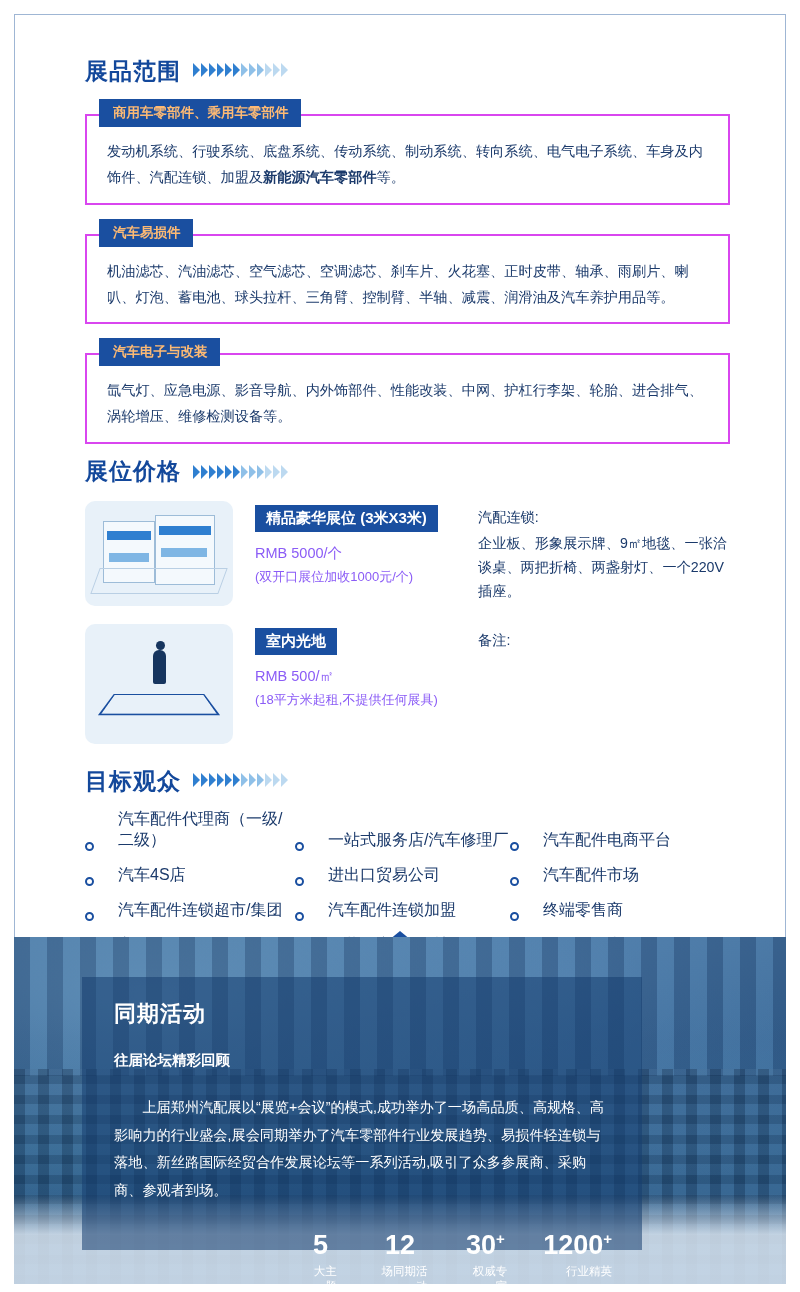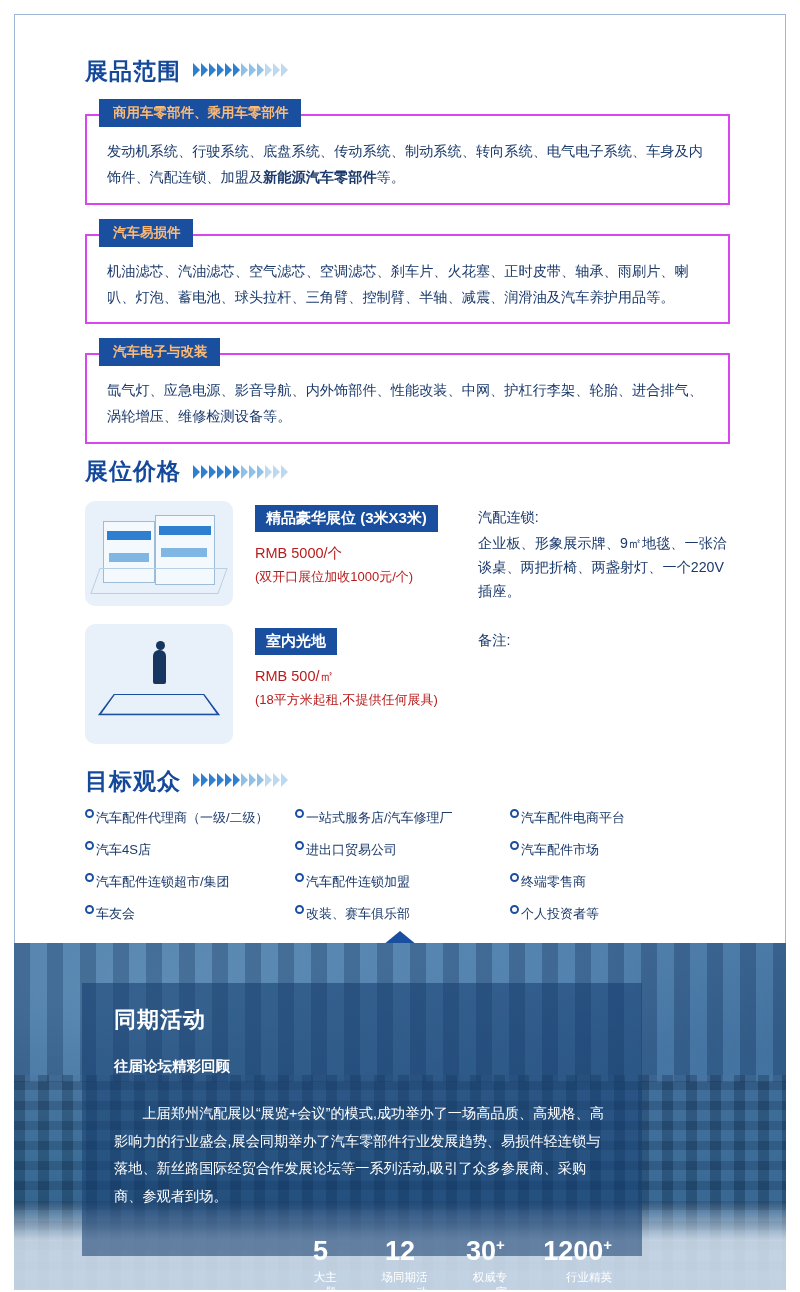--- a/index.html
+++ b/index.html
@@ -108,21 +108,21 @@
     background: #1a4fa0;
     color: #fff;
     font-size: 15px;
     font-weight: bold;
     padding: 4px 11px;
     margin-bottom: 10px;
   }
   .price-main {
     font-size: 14.5px;
     line-height: 1.65;
-    color: #b91c1c;
+    color: #8b5cf6;
   }
   .price-note { font-size: 13px; }
   .price-right {
     flex: 1;
     padding-top: 4px;
     font-size: 14.2px;
     line-height: 1.7;
     color: #1b3a6b;
   }
   .price-right .label { display: block; margin-bottom: 2px; }
@@ -167,35 +167,35 @@
 
   
   .aud-grid {
     display: grid;
     grid-template-columns: 210px 215px 1fr;
     row-gap: 14px;
     margin-top: 4px;
   }
   .aud-item {
     display: flex;
-    align-items: flex-start;
-    gap: 2px;
-    font-size: 13px;
+    align-items: flex-end;
+    gap: 24px;
+    font-size: 16px;
     color: #1b3a6b;
   }
   .bullet {
     width: 9px; height: 9px; border-radius: 50%;
     border: 2px solid #1a4fa0;
     flex: 0 0 auto;
   }
 
   
   .banner-wrap {
     position: absolute;
-    left: 14px; right: 14px; bottom: 2px;
+    left: 14px; right: 14px; bottom: 8px;
     height: 347px;
     overflow: hidden;
   }
   .photo-bg {
     position: absolute; inset: 0;
     background:
       radial-gradient(ellipse at 18% 18%, rgba(120,170,210,0.55), transparent 55%),
       radial-gradient(ellipse at 72% 12%, rgba(90,140,190,0.5), transparent 50%),
       radial-gradient(ellipse at 90% 60%, rgba(60,110,160,0.55), transparent 55%),
       linear-gradient(180deg, #3c6a9a 0%, #2b5a8c 30%, #27608f 60%, #1f4f7d 100%);

